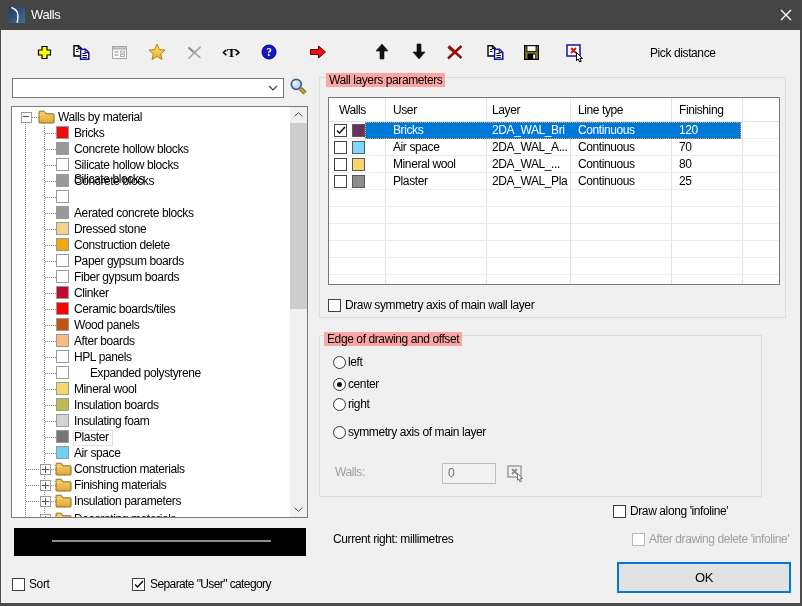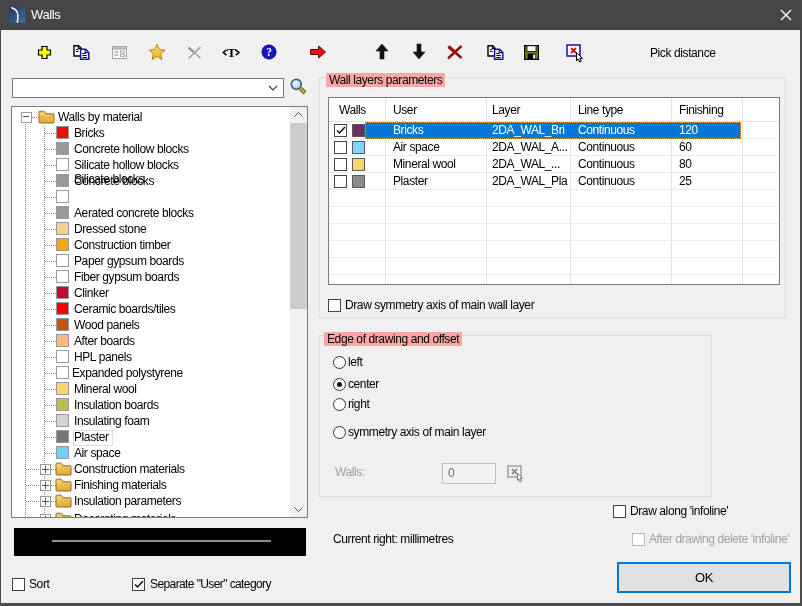--- a/index.html
+++ b/index.html
@@ -155,21 +155,21 @@
 <div class="sq" style="left:44px;top:83px;background:#ffffff"></div>
 <div class="tl" style="left:62px;top:64px">Silicate blocks</div>
 <div class="hdot" style="left:33px;top:106px;width:11px"></div>
 <div class="sq" style="left:44px;top:99px;background:#999999"></div>
 <div class="tl" style="left:62px;top:98px">Aerated concrete blocks</div>
 <div class="hdot" style="left:33px;top:122px;width:11px"></div>
 <div class="sq" style="left:44px;top:115px;background:#f2d38b"></div>
 <div class="tl" style="left:62px;top:114px">Dressed stone</div>
 <div class="hdot" style="left:33px;top:138px;width:11px"></div>
 <div class="sq" style="left:44px;top:131px;background:#efa712"></div>
-<div class="tl" style="left:62px;top:130px">Construction timber</div>
+<div class="tl" style="left:62px;top:130px">Construction delete</div>
 <div class="hdot" style="left:33px;top:154px;width:11px"></div>
 <div class="sq" style="left:44px;top:147px;background:#ffffff"></div>
 <div class="tl" style="left:62px;top:146px">Paper gypsum boards</div>
 <div class="hdot" style="left:33px;top:170px;width:11px"></div>
 <div class="sq" style="left:44px;top:163px;background:#ffffff"></div>
 <div class="tl" style="left:62px;top:162px">Fiber gypsum boards</div>
 <div class="hdot" style="left:33px;top:186px;width:11px"></div>
 <div class="sq" style="left:44px;top:179px;background:#c00a30"></div>
 <div class="tl" style="left:62px;top:178px">Clinker</div>
 <div class="hdot" style="left:33px;top:202px;width:11px"></div>
@@ -179,21 +179,21 @@
 <div class="sq" style="left:44px;top:211px;background:#c5540e"></div>
 <div class="tl" style="left:62px;top:210px">Wood panels</div>
 <div class="hdot" style="left:33px;top:234px;width:11px"></div>
 <div class="sq" style="left:44px;top:227px;background:#fab97e"></div>
 <div class="tl" style="left:62px;top:226px">After boards</div>
 <div class="hdot" style="left:33px;top:250px;width:11px"></div>
 <div class="sq" style="left:44px;top:243px;background:#ffffff"></div>
 <div class="tl" style="left:62px;top:242px">HPL panels</div>
 <div class="hdot" style="left:33px;top:266px;width:11px"></div>
 <div class="sq" style="left:44px;top:259px;background:#ffffff"></div>
-<div class="tl" style="left:60px;top:258px">Expanded polystyrene</div>
+<div class="tl" style="left:78px;top:258px">Expanded polystyrene</div>
 <div class="hdot" style="left:33px;top:282px;width:11px"></div>
 <div class="sq" style="left:44px;top:275px;background:#f6d76e"></div>
 <div class="tl" style="left:62px;top:274px">Mineral wool</div>
 <div class="hdot" style="left:33px;top:298px;width:11px"></div>
 <div class="sq" style="left:44px;top:291px;background:#bcbd4e"></div>
 <div class="tl" style="left:62px;top:290px">Insulation boards</div>
 <div class="hdot" style="left:33px;top:314px;width:11px"></div>
 <div class="sq" style="left:44px;top:307px;background:#d3d3d3"></div>
 <div class="tl" style="left:62px;top:306px">Insulating foam</div>
 <div class="hdot" style="left:33px;top:330px;width:11px"></div>
@@ -305,37 +305,37 @@
 <div class="a" style="left:23px;top:26px;width:11px;height:11px;background:#6b3060;border:1px solid #5a5a5a"></div>
 <div class="cell" style="left:64px;top:24px;width:90px;color:#fff">Bricks</div>
 <div class="cell" style="left:163px;top:24px;width:77px;color:#fff">2DA_WAL_Bri</div>
 <div class="cell" style="left:249px;top:24px;width:92px;color:#fff">Continuous</div>
 <div class="cell" style="left:350px;top:24px;width:60px;color:#fff">120</div>
 <div class="cb" style="left:5px;top:43px;border-color:#454545"></div>
 <div class="a" style="left:23px;top:43px;width:11px;height:11px;background:#7fd7f9;border:1px solid #5a5a5a"></div>
 <div class="cell" style="left:64px;top:41px;width:90px;color:#000">Air space</div>
 <div class="cell" style="left:163px;top:41px;width:77px;color:#000">2DA_WAL_A...</div>
 <div class="cell" style="left:249px;top:41px;width:92px;color:#000">Continuous</div>
-<div class="cell" style="left:350px;top:41px;width:60px;color:#000">60</div>
+<div class="cell" style="left:350px;top:41px;width:60px;color:#000">70</div>
 <div class="cb" style="left:5px;top:60px;border-color:#454545"></div>
 <div class="a" style="left:23px;top:60px;width:11px;height:11px;background:#f6d76e;border:1px solid #5a5a5a"></div>
 <div class="cell" style="left:64px;top:58px;width:90px;color:#000">Mineral wool</div>
 <div class="cell" style="left:163px;top:58px;width:77px;color:#000">2DA_WAL_...</div>
 <div class="cell" style="left:249px;top:58px;width:92px;color:#000">Continuous</div>
 <div class="cell" style="left:350px;top:58px;width:60px;color:#000">80</div>
 <div class="cb" style="left:5px;top:77px;border-color:#454545"></div>
 <div class="a" style="left:23px;top:77px;width:11px;height:11px;background:#8c8c8c;border:1px solid #5a5a5a"></div>
 <div class="cell" style="left:64px;top:75px;width:90px;color:#000">Plaster</div>
 <div class="cell" style="left:163px;top:75px;width:77px;color:#000">2DA_WAL_Pla</div>
 <div class="cell" style="left:249px;top:75px;width:92px;color:#000">Continuous</div>
 <div class="cell" style="left:350px;top:75px;width:60px;color:#000">25</div>
 </div>
 <div class="cb" style="left:328px;top:299px"></div>
 <div class="a" style="left:345px;top:299px;height:13px;line-height:13px">Draw symmetry axis of main wall layer</div>
-<div class="gb" style="left:319px;top:335px;width:393px;height:162px">
+<div class="gb" style="left:319px;top:335px;width:443px;height:162px">
     <div class="gbl" style="left:4px;top:-4px">Edge of drawing and offset</div>
   </div>
 <div class="radio" style="left:333px;top:356px"></div>
 <div class="a" style="left:348px;top:355px;height:14px;line-height:14px">left</div>
 <div class="radio" style="left:333px;top:378px"></div>
 <div class="a" style="left:337px;top:382px;width:5px;height:5px;border-radius:50%;background:#111"></div>
 <div class="a" style="left:348px;top:377px;height:14px;line-height:14px">center</div>
 <div class="radio" style="left:333px;top:398px"></div>
 <div class="a" style="left:348px;top:397px;height:14px;line-height:14px">right</div>
 <div class="radio" style="left:333px;top:426px"></div>

